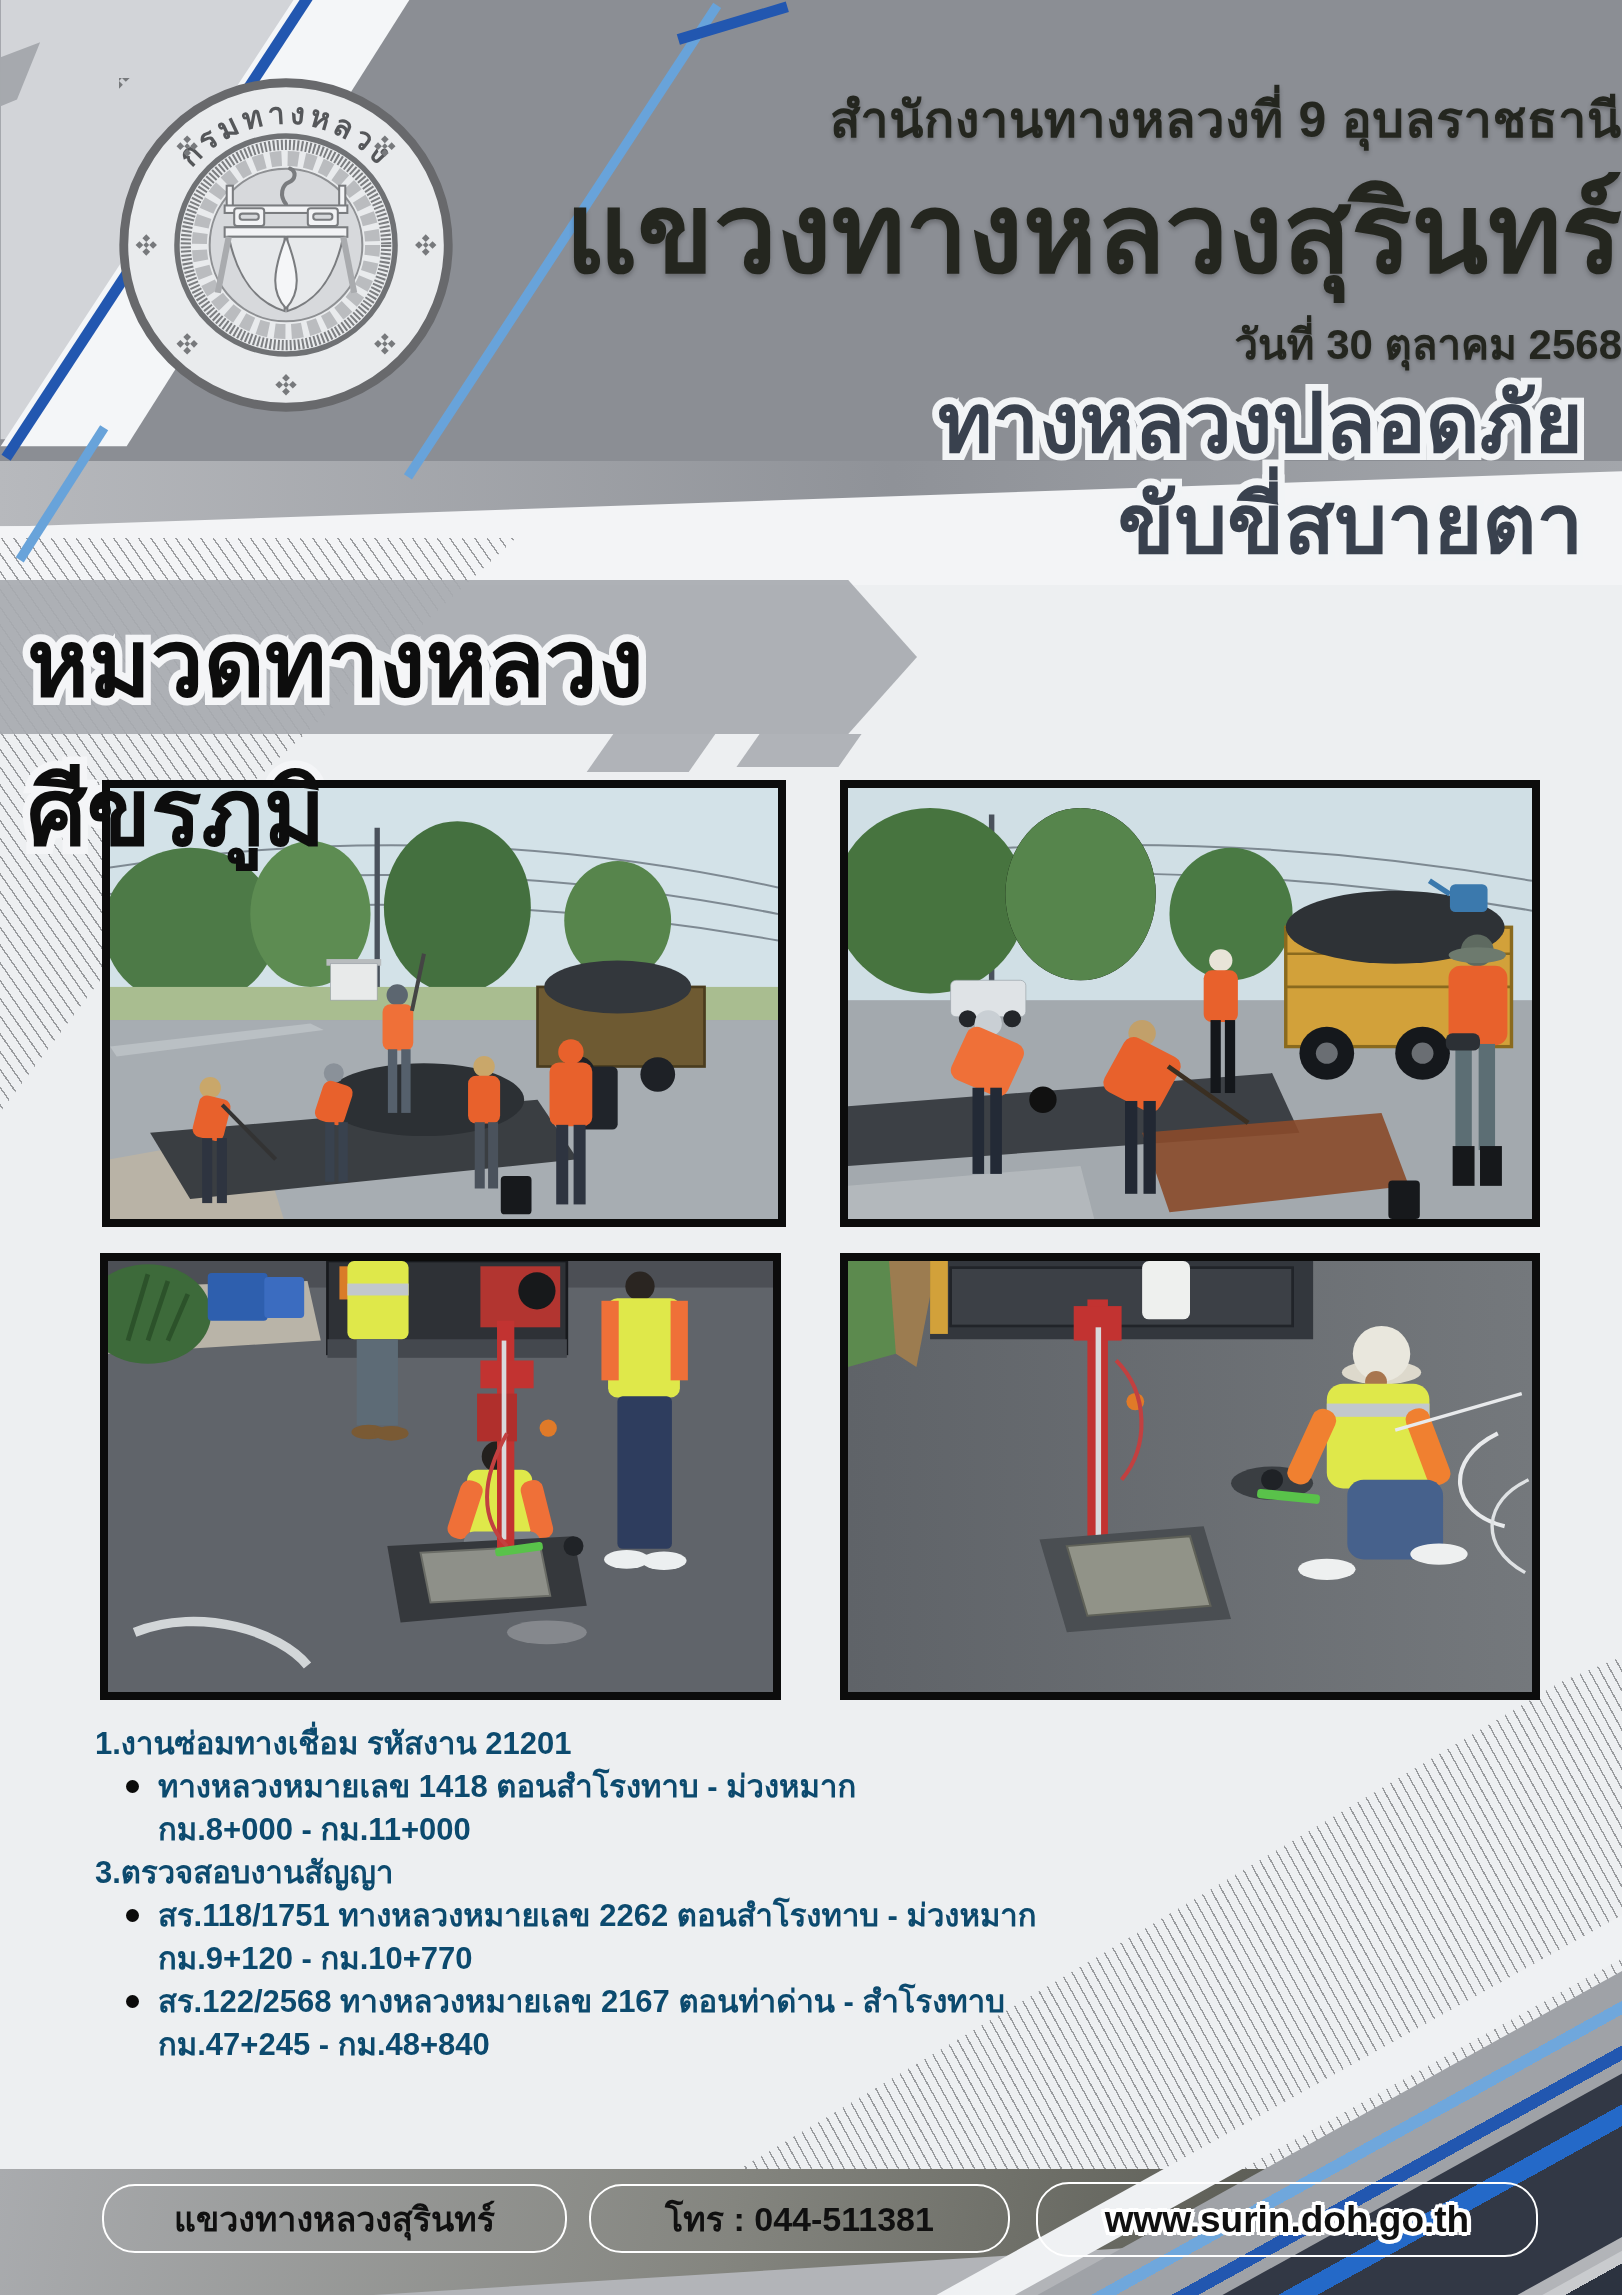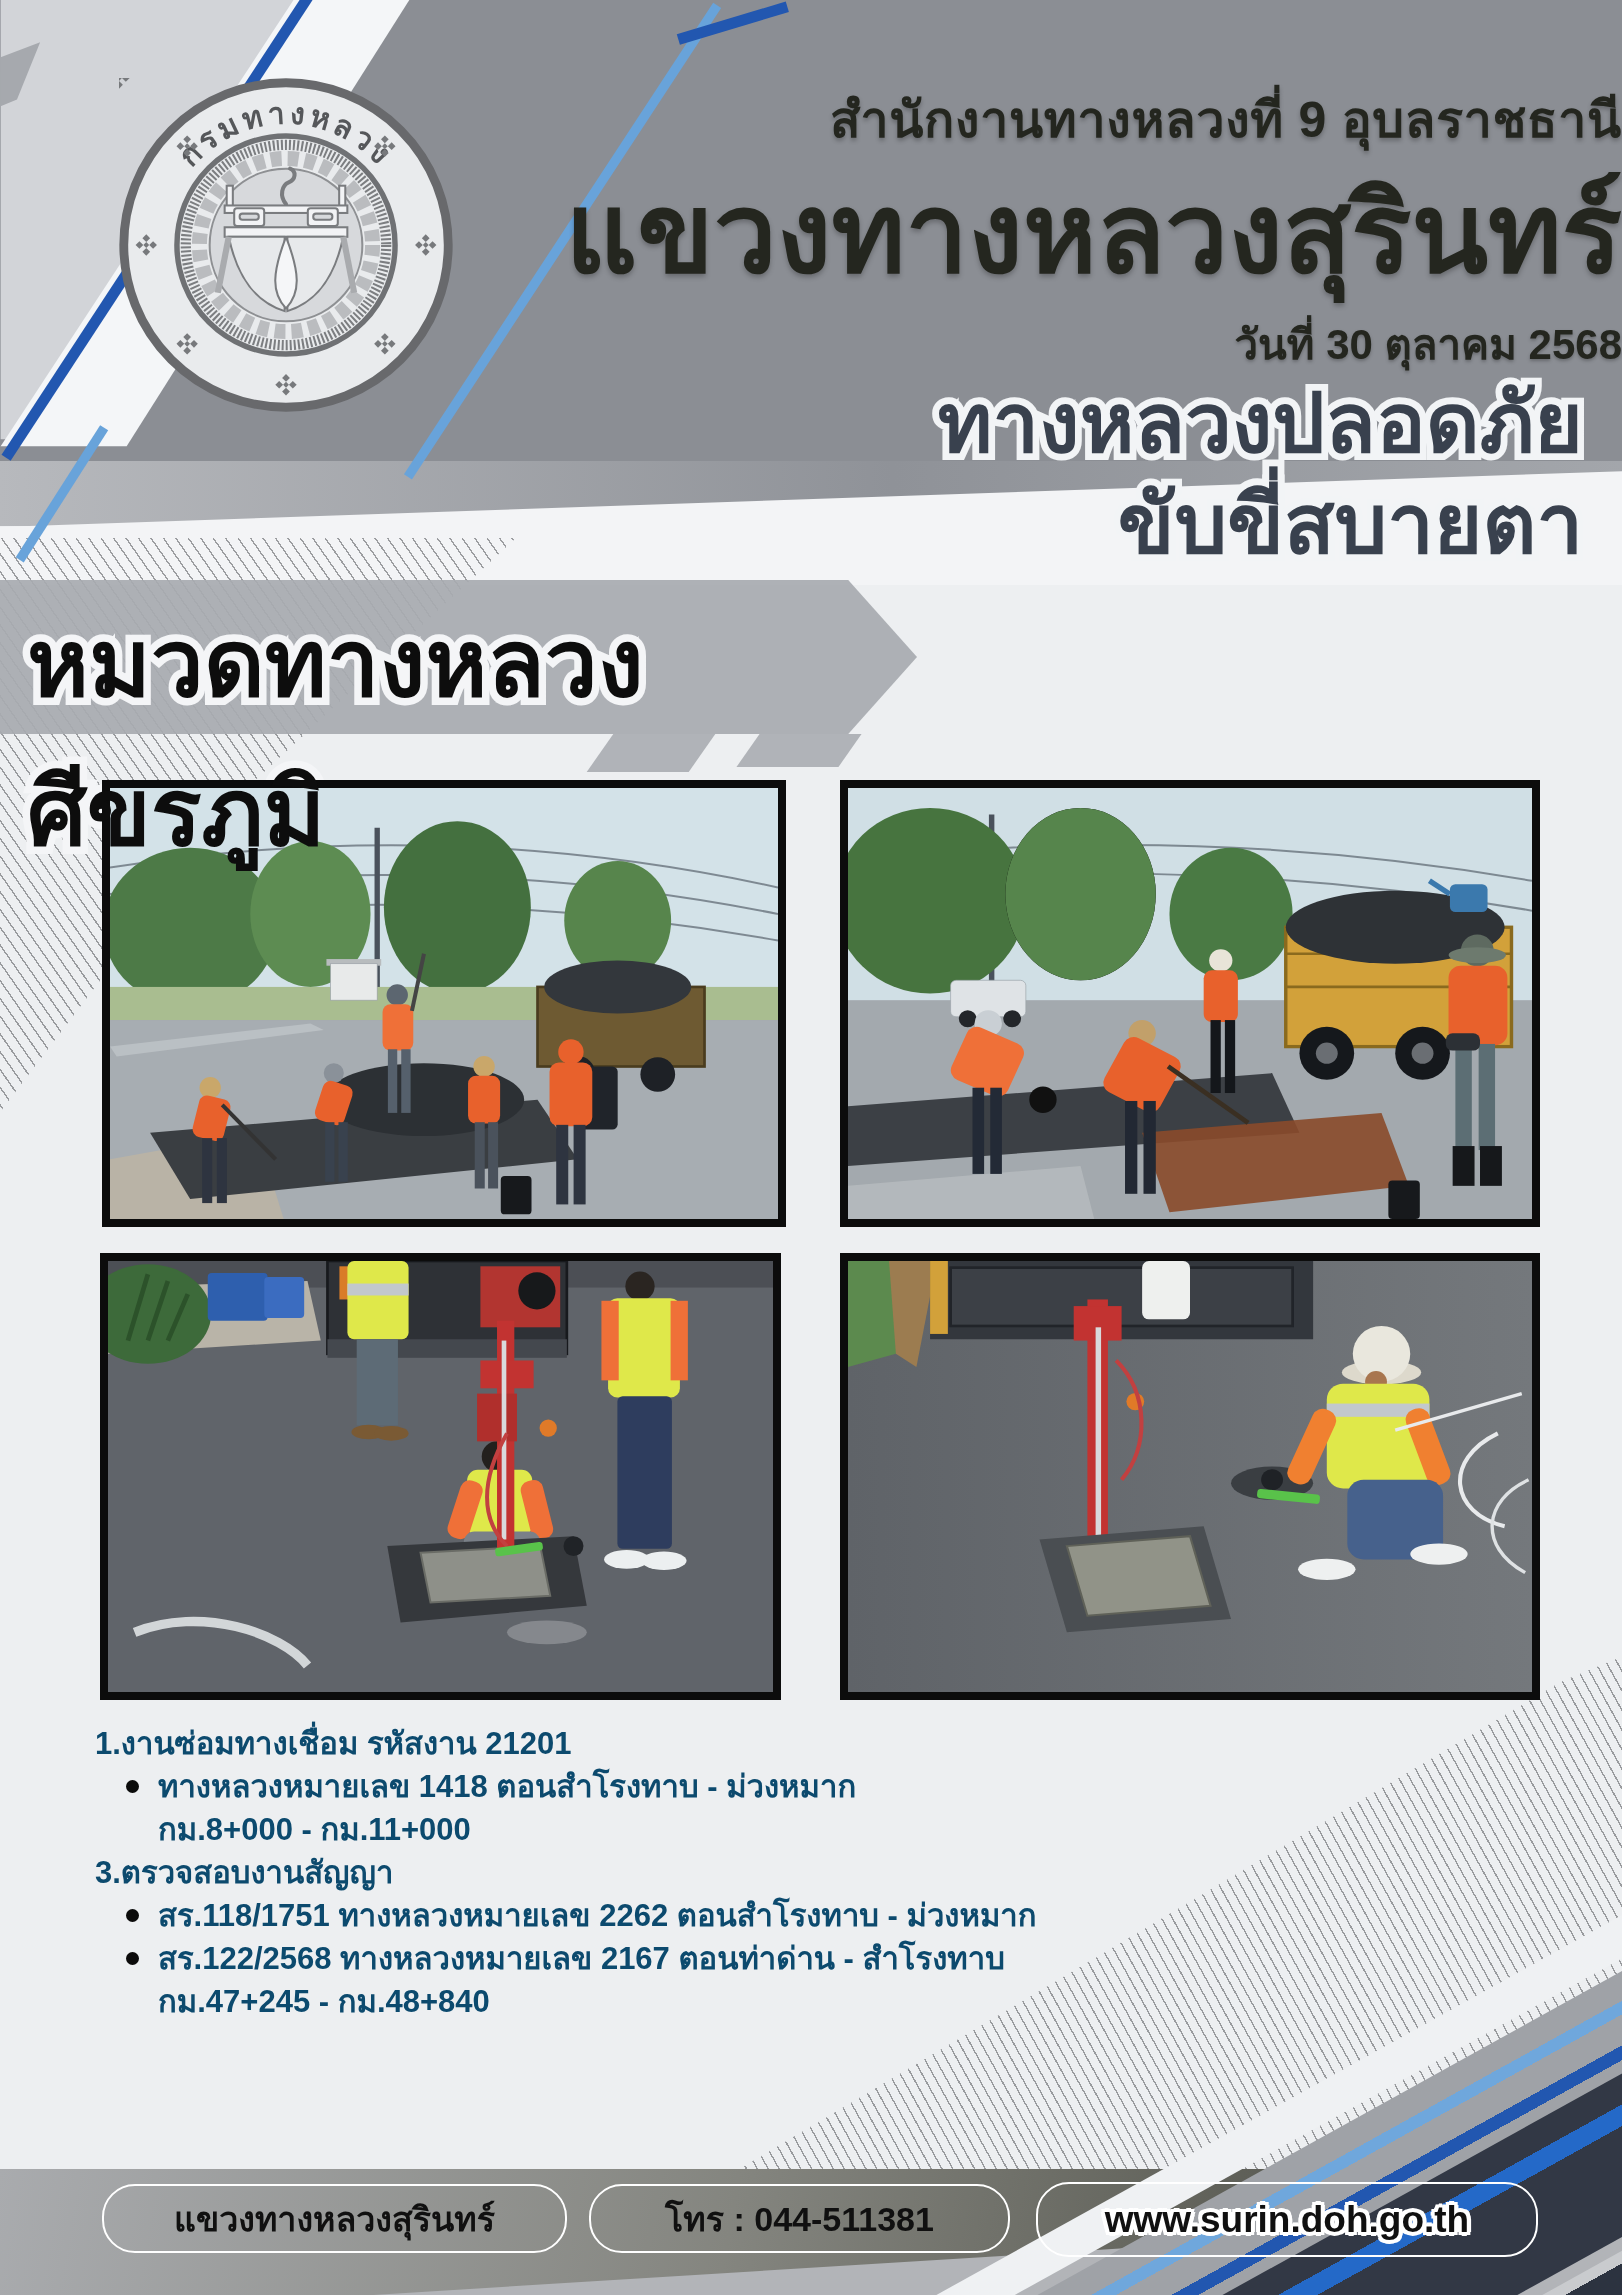--- a/index.html
+++ b/index.html
@@ -402,20 +402,21 @@
       <path d="M995 330 C930 360 920 430 990 470" stroke="#dfe2e4" stroke-width="5" fill="none"></path>
     </svg>
   </figure>
 
   <div class="abs" id="work-list">
     <div class="wl-line">1.งานซ่อมทางเชื่อม รหัสงาน 21201</div>
     <div class="wl-line wl-bullet">ทางหลวงหมายเลข 1418 ตอนสำโรงทาบ - ม่วงหมาก</div>
     <div class="wl-line wl-indent">กม.8+000 - กม.11+000</div>
     <div class="wl-line">3.ตรวจสอบงานสัญญา</div>
     <div class="wl-line wl-bullet">สร.118/1751 ทางหลวงหมายเลข 2262 ตอนสำโรงทาบ - ม่วงหมาก</div>
+    <div class="wl-line wl-indent">กม.9+120 - กม.10+770</div>
     <div class="wl-line wl-bullet">สร.122/2568 ทางหลวงหมายเลข 2167 ตอนท่าด่าน - สำโรงทาบ</div>
     <div class="wl-line wl-indent">กม.47+245 - กม.48+840</div>
   </div>
 
   <div class="abs" id="footer-band"></div>
   <div class="abs" id="footer-tri"></div>
   <div class="abs ribbon" id="ribbon-white"></div>
   <div class="abs ribbon" id="ribbon-gray"></div>
   <div class="abs ribbon" id="ribbon-navy"></div>
   <div class="abs ribbon" id="ribbon-corner"></div>

